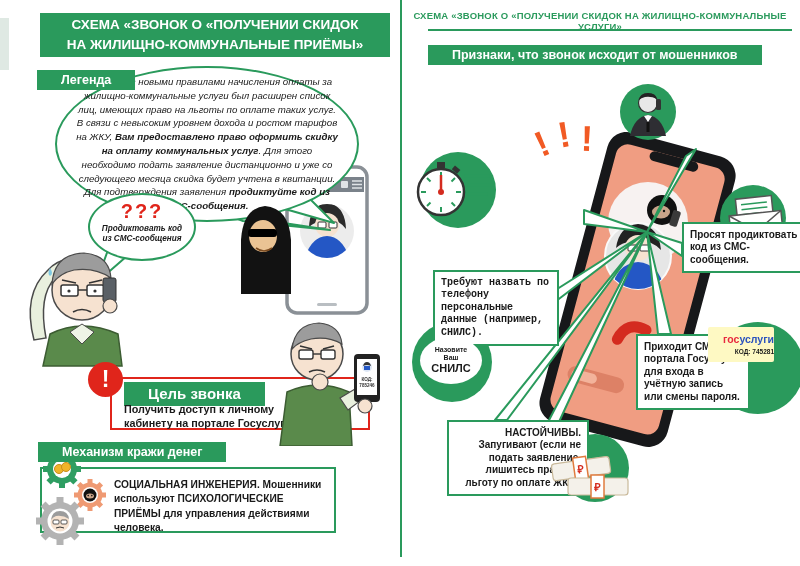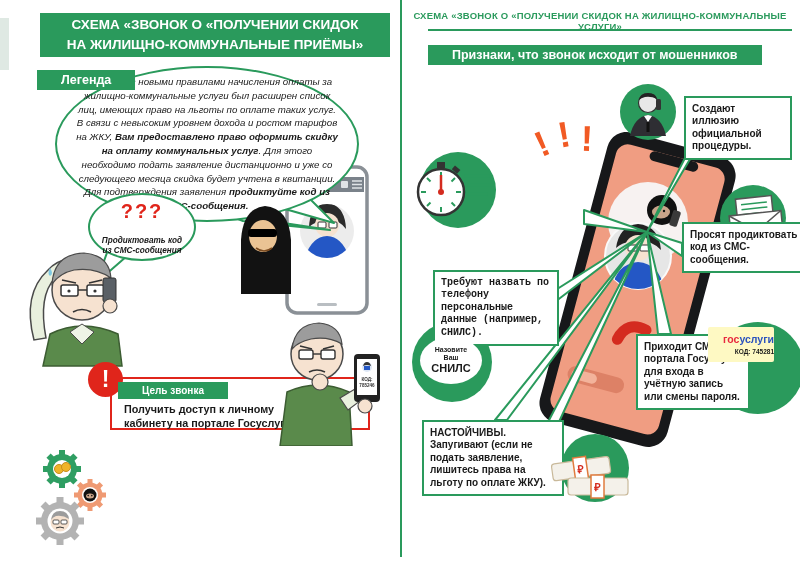--- a/index.html
+++ b/index.html
@@ -39,21 +39,21 @@
   <div class="abs" style="left:55px;top:66px;width:300px;height:152px;border:2.5px solid #2a9a5c;border-radius:50%;
               background:#fff;z-index:2;display:flex;align-items:center;justify-content:center;">
     <div style="width:264px;font-size:9.7px;font-style:italic;line-height:1.42;text-align:center;">
       <span>— В связи с новыми правилами начисления оплаты за жилищно-коммунальные услуги был расширен список лиц, имеющих право на льготы по оплате таких услуг.  В связи с невысоким уровнем дохода и ростом тарифов на ЖКУ, </span><b>Вам предоставлено право оформить скидку на оплату коммунальных услуг</b><span>. Для этого необходимо подать заявление дистанционно и уже со следующего месяца скидка будет учтена в квитанции. Для подтверждения заявления </span><b>продиктуйте код из СМС-сообщения.</b>
     </div>
   </div>
 
   <div class="abs" style="left:88px;top:193px;width:104px;height:64px;border:2px solid #2a9a5c;border-radius:50%;
               background:#fff;z-index:3;text-align:center;">
     <div style="color:#e0251b;font-weight:800;font-size:20px;letter-spacing:2px;line-height:1;margin-top:6px;">???</div>
-    <div style="font-size:8.2px;font-weight:bold;font-style:italic;line-height:1.25;margin:15px 8px 0;">Продиктовать код из СМС-сообщения</div>
+    <div style="font-size:8.2px;font-weight:bold;font-style:italic;line-height:1.25;margin:3px 8px 0;">Продиктовать код из СМС-сообщения</div>
   </div>
 
   <svg class="abs" style="left:10px;top:228px;z-index:2;" width="145" height="140" viewBox="0 0 145 140">
     <path d="M24,112 Q12,66 38,42 Q46,33 58,31 L63,41 Q50,43 45,50 Q28,68 36,110 Z" fill="#e9f0de" stroke="#4a4a4a" stroke-width="1.5"></path>
     <path d="M33,138 L40,106 Q72,90 108,106 L112,138 Z" fill="#5a8a4b" stroke="#3c5c32" stroke-width="1.5"></path>
     <path d="M60,104 L72,96 L84,104 L72,116 Z" fill="#eef4e6" stroke="#4a4a4a" stroke-width="1"></path>
     <circle cx="72" cy="62" r="30" fill="#f6e2d0" stroke="#4a4a4a" stroke-width="1.5"></circle>
     <path d="M42,56 Q44,26 74,25 Q99,27 101,50 Q85,39 64,42 Q50,45 42,56 Z" fill="#9c9c9c" stroke="#4a4a4a" stroke-width="1.2"></path>
     <rect x="51" y="57" width="17" height="11" rx="2" fill="#fff" stroke="#333" stroke-width="1.5"></rect>
     <rect x="77" y="57" width="17" height="11" rx="2" fill="#fff" stroke="#333" stroke-width="1.5"></rect>
@@ -93,21 +93,21 @@
       <path d="M20,93 Q26,72 42,71 Q58,72 64,93 Z" fill="#2457c5"></path>
     </g>
     <rect x="32" y="138" width="20" height="3" rx="1.5" fill="#b9bec2"></rect>
   </svg>
 
   <div class="abs" style="left:110px;top:377px;width:256px;height:49px;border:2.5px solid #e0251b;background:#fff;z-index:1;"></div>
   <div class="abs" style="left:88px;top:362px;width:35px;height:35px;border-radius:50%;background:#e0251b;color:#fff;
               display:flex;align-items:center;justify-content:center;font-weight:800;font-size:23px;z-index:2;">
     <span>!</span>
   </div>
-  <div class="abs green-label" style="left:118px;top:382px;font-size:10px;z-index:2;">Цель звонка</div>
+  <div class="abs green-label" style="left:124px;top:382px;font-size:15px;z-index:2;">Цель звонка</div>
   <div class="abs" style="left:124px;top:402px;width:185px;font-weight:bold;font-size:10.8px;line-height:1.3;z-index:2;">Получить доступ к личному кабинету на портале Госуслуг.</div>
 
   <svg class="abs" style="left:262px;top:316px;z-index:3;" width="120" height="130" viewBox="0 0 120 130">
     <path d="M18,130 L25,76 Q56,62 87,76 L90,130 Z" fill="#5a8a4b" stroke="#3c5c32" stroke-width="1.5"></path>
     <path d="M78,82 L98,70 L106,79 L86,94 Z" fill="#e9f0de" stroke="#4a4a4a" stroke-width="1.2"></path>
     <circle cx="55" cy="38" r="26" fill="#f6e2d0" stroke="#4a4a4a" stroke-width="1.5"></circle>
     <path d="M30,33 Q33,8 57,7 Q78,9 80,28 Q66,20 49,23 Q36,26 30,33 Z" fill="#9c9c9c" stroke="#4a4a4a" stroke-width="1.2"></path>
     <rect x="37" y="34" width="14" height="9" rx="2" fill="#fff" stroke="#333" stroke-width="1.4"></rect>
     <rect x="59" y="34" width="14" height="9" rx="2" fill="#fff" stroke="#333" stroke-width="1.4"></rect>
     <line x1="51" y1="38" x2="59" y2="38" stroke="#333" stroke-width="1.4"></line>
@@ -117,20 +117,26 @@
     <rect x="92" y="38" width="26" height="48" rx="4" fill="#222"></rect>
     <rect x="95" y="43" width="20" height="36" fill="#fff"></rect>
     <circle cx="105" cy="51" r="5" fill="#dce6f5"></circle>
     <path d="M101,50 Q102,46 105,46 Q108,46 109,50 Q105,48 101,50" fill="#333"></path>
     <rect x="102" y="50" width="6" height="4" fill="#2457c5"></rect>
     <text x="105" y="65" font-size="4.6" font-weight="bold" fill="#333" text-anchor="middle">КОД:</text>
     <text x="105" y="71" font-size="4.6" font-weight="bold" fill="#333" text-anchor="middle">785246</text>
     <circle cx="103" cy="90" r="7" fill="#f6e2d0" stroke="#4a4a4a" stroke-width="1.2"></circle>
   </svg>
 
+  <div class="abs green-label" style="left:38px;top:442px;z-index:3;">Механизм кражи денег</div>
+  <div class="abs" style="left:40px;top:467px;width:292px;height:62px;border:2px solid #2a9a5c;background:#fff;z-index:1;">
+    <div style="margin:9px 8px 0 72px;font-size:10.2px;font-weight:bold;line-height:1.42;">
+      <span>СОЦИАЛЬНАЯ ИНЖЕНЕРИЯ.</span><span>  Мошенники используют </span><span>ПСИХОЛОГИЧЕСКИЕ ПРИЁМЫ</span><span> для управления действиями человека.</span>
+    </div>
+  </div>
 
   <svg class="abs" style="left:22px;top:447px;z-index:2;" width="95" height="100" viewBox="0 0 95 100">
     <g transform="translate(40,22)">
       <g fill="#2f9e62">
         <rect x="-3" y="-19" width="6" height="8" transform="rotate(0)"></rect>
           <rect x="-3" y="-19" width="6" height="8" transform="rotate(45)"></rect>
         <rect x="-3" y="-19" width="6" height="8" transform="rotate(90)"></rect>
           <rect x="-3" y="-19" width="6" height="8" transform="rotate(135)"></rect>
         <rect x="-3" y="-19" width="6" height="8" transform="rotate(180)"></rect>
           <rect x="-3" y="-19" width="6" height="8" transform="rotate(225)"></rect>
@@ -238,21 +244,20 @@
   <div class="gcircle" style="left:620px;top:84px;width:56px;height:56px;">
     <svg width="56" height="56" viewBox="0 0 56 56">
       <circle cx="28" cy="19" r="9.5" fill="#e8e8e8" stroke="#333" stroke-width="1.2"></circle>
       <path d="M19,16 Q20,9 28,9 Q36,9 37,15 Q31,12 25,13 Q21,14 19,16 Z" fill="#222"></path>
       <path d="M10,52 Q14,33 28,31 Q42,33 46,52 Z" fill="#2e2e33"></path>
       <path d="M24,32 L28,38 L32,32 L28,31 Z" fill="#fff"></path>
       <path d="M28,38 L28,48" stroke="#111" stroke-width="3"></path>
       <rect x="36" y="15" width="5" height="11" rx="1.5" fill="#333"></rect>
     </svg>
   </div>
-  <div class="callout" style="left:684px;top:96px;width:92px;">Создают иллюзию официальной процедуры.</div>
 
   <div class="gcircle" style="left:420px;top:152px;width:76px;height:76px;"></div>
   <svg class="abs" style="left:414px;top:158px;z-index:3;" width="92" height="66" viewBox="0 0 92 66">
     <path d="M52,18 h22 M55,27 h24 M52,36 h20" stroke="#2a9a5c" stroke-width="3.5" stroke-linecap="round"></path>
     <rect x="23" y="4" width="8" height="6" fill="#333"></rect>
     <rect x="39" y="9" width="7" height="5" fill="#333" transform="rotate(40 42 11)"></rect>
     <circle cx="27" cy="34" r="23" fill="#fff" stroke="#333" stroke-width="2.5"></circle>
     <g stroke="#2a9a5c" stroke-width="2">
       <line x1="27" y1="14" x2="27" y2="19"></line>
         <line x1="27" y1="49" x2="27" y2="54"></line>
@@ -289,21 +294,21 @@
   </div>
 
   <div class="gcircle" style="left:712px;top:322px;width:92px;height:92px;"></div>
   <div class="callout" style="left:636px;top:334px;width:98px;">Приходит СМС с портала Госуслуг для входа в учётную запись или смены пароля.</div>
   <div class="abs" style="left:708px;top:327px;width:66px;height:35px;background:#fef9c3;z-index:4;border-radius:2px;
               display:flex;flex-direction:column;align-items:flex-end;justify-content:center;">
     <div style="font-size:10.5px;font-weight:800;line-height:1.1;"><span style="color:#e8283f;">гос</span><span style="color:#2a52be;">услуги</span></div>
     <div style="font-size:6.5px;font-weight:bold;margin-top:2px;">КОД: 745281</div>
   </div>
 
-  <div class="callout" style="left:422px;top:420px;width:126px;">
+  <div class="callout" style="left:447px;top:420px;width:126px;text-align:right;">
     <span style="display:block;">НАСТОЙЧИВЫ.</span>
     <span>Запугивают (если не подать заявление, лишитесь права на льготу по оплате ЖКУ).</span>
   </div>
   <div class="gcircle" style="left:561px;top:434px;width:68px;height:68px;"></div>
   <svg class="abs" style="left:538px;top:448px;z-index:3;" width="102" height="54" viewBox="0 0 102 54">
     <g transform="rotate(-8 44 20)">
       <rect x="14" y="12" width="58" height="17" rx="3" fill="#f4f1ea" stroke="#c9b99a" stroke-width="1.2"></rect>
       <rect x="36" y="9" width="13" height="23" fill="#fff" stroke="#e07b3e" stroke-width="1.5"></rect>
       <text x="42.5" y="25" font-size="11" font-weight="800" fill="#d42b1f" text-anchor="middle">₽</text>
     </g>

